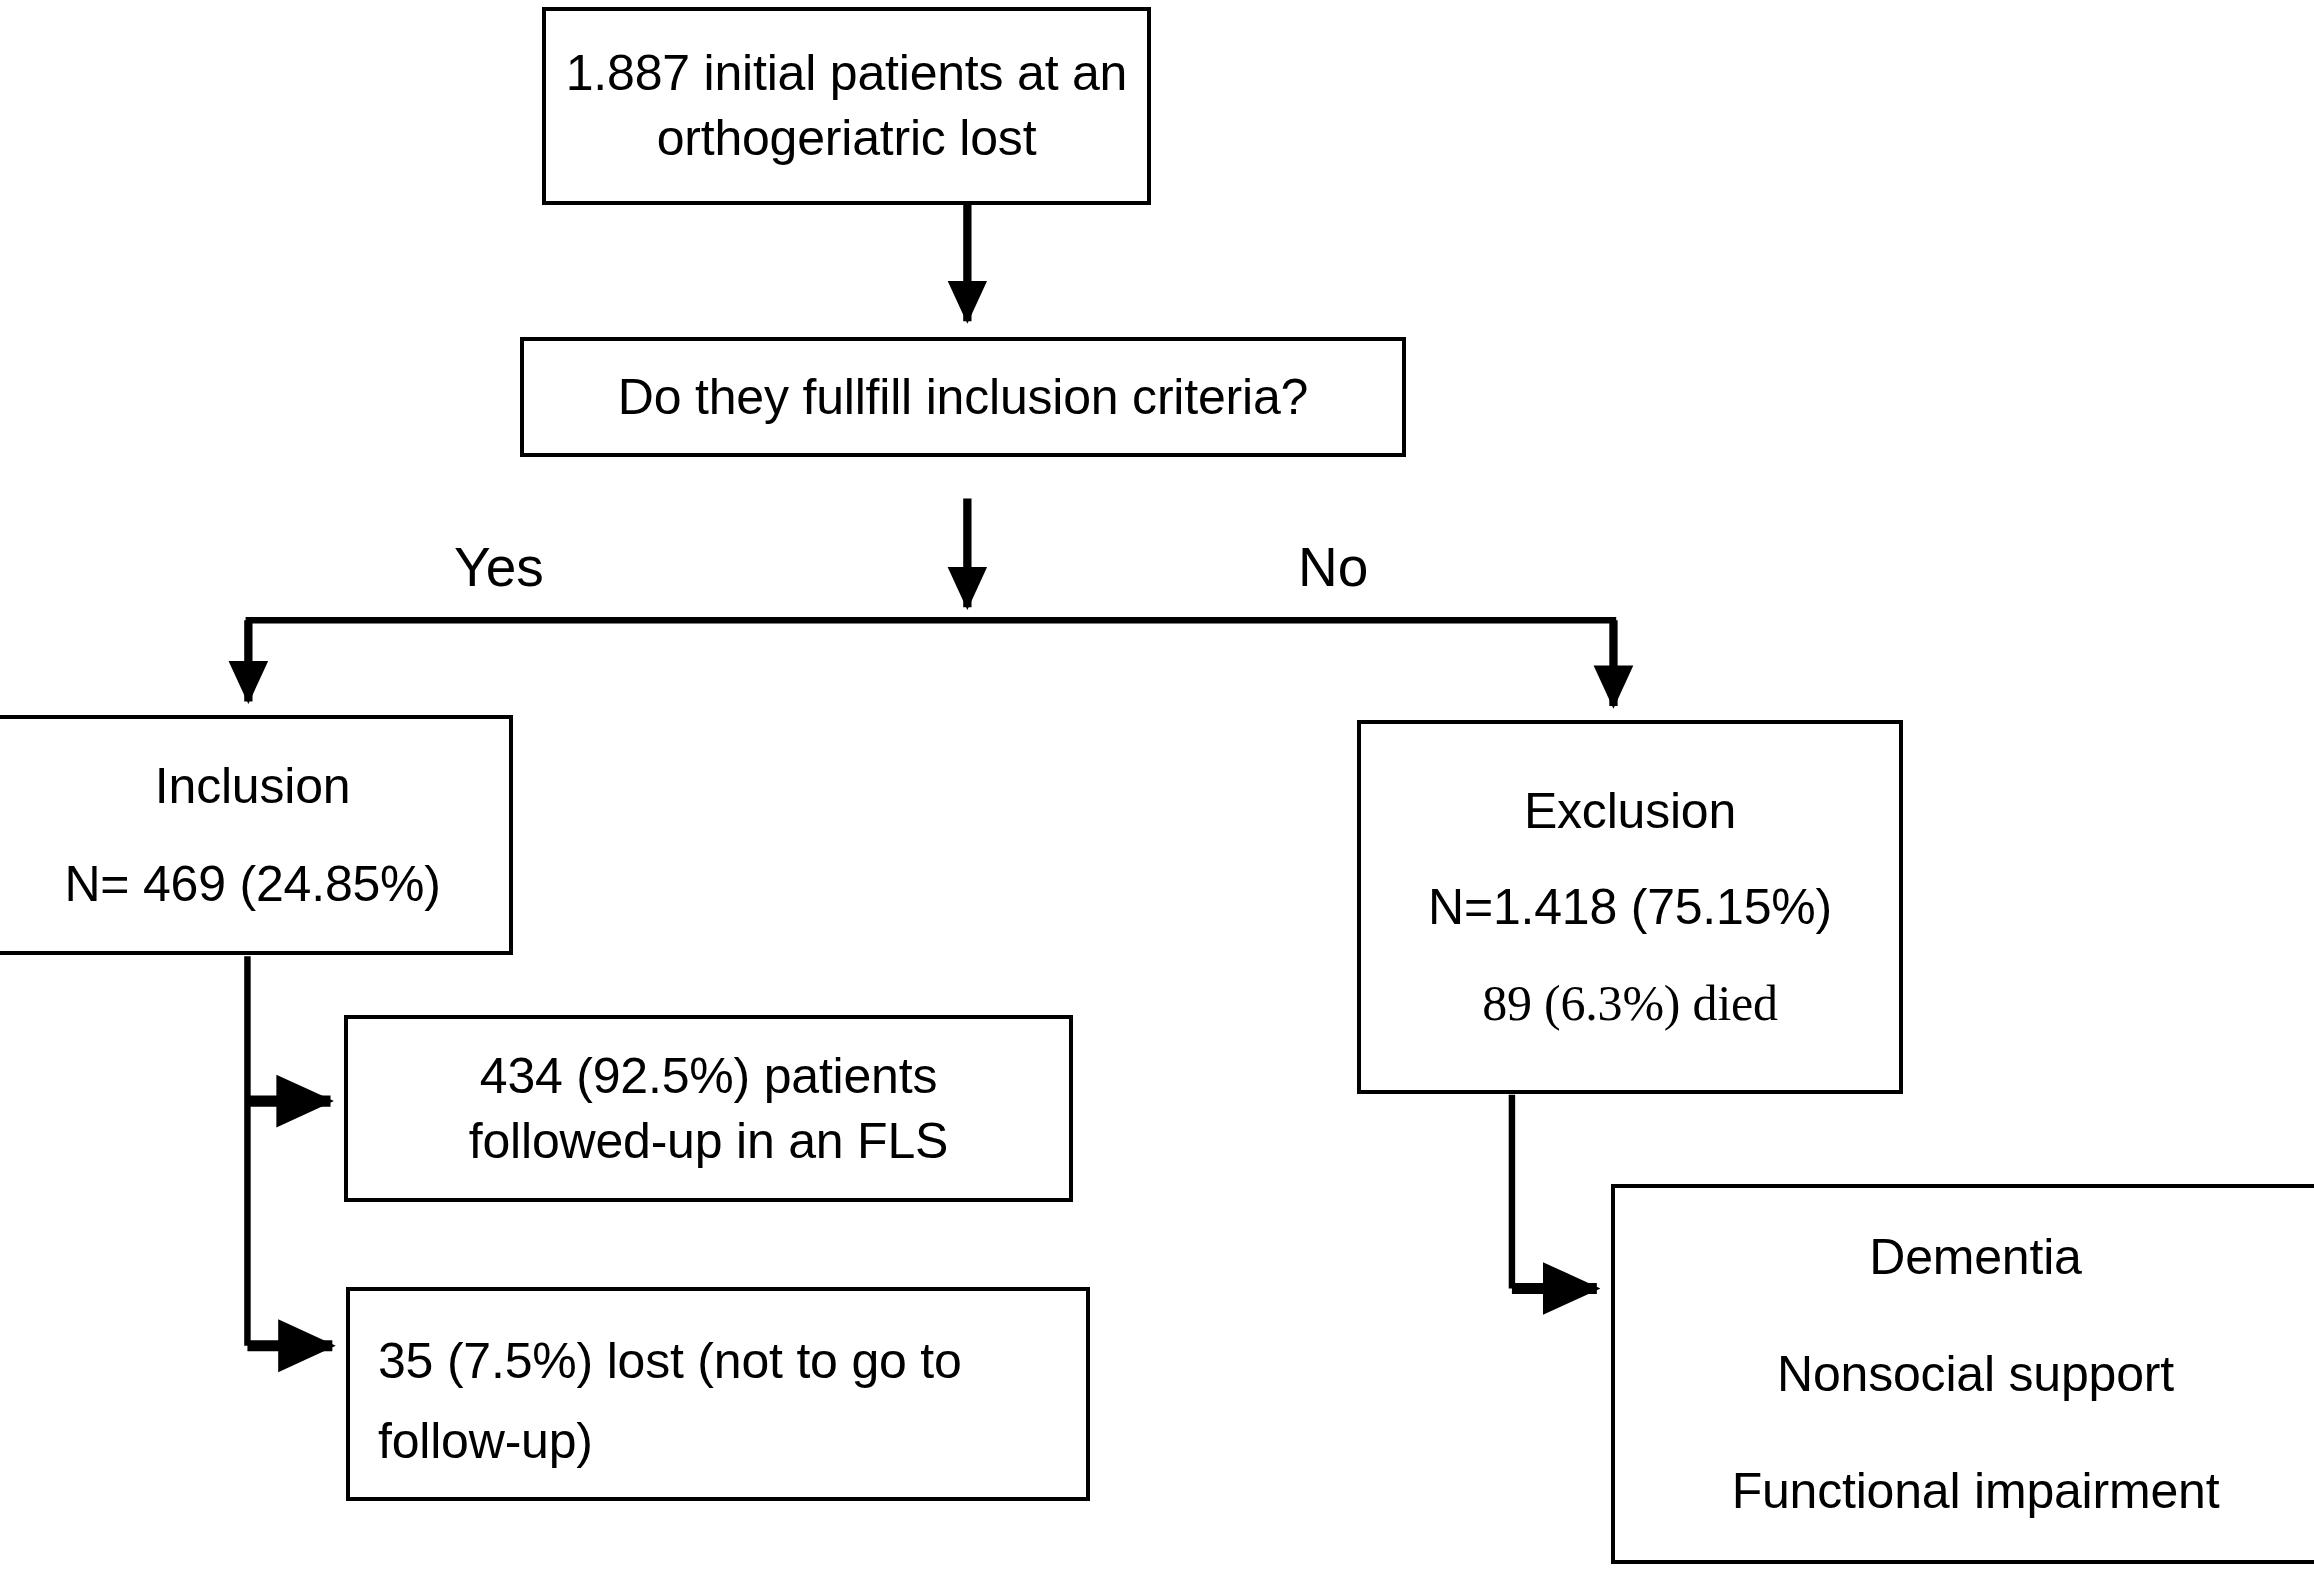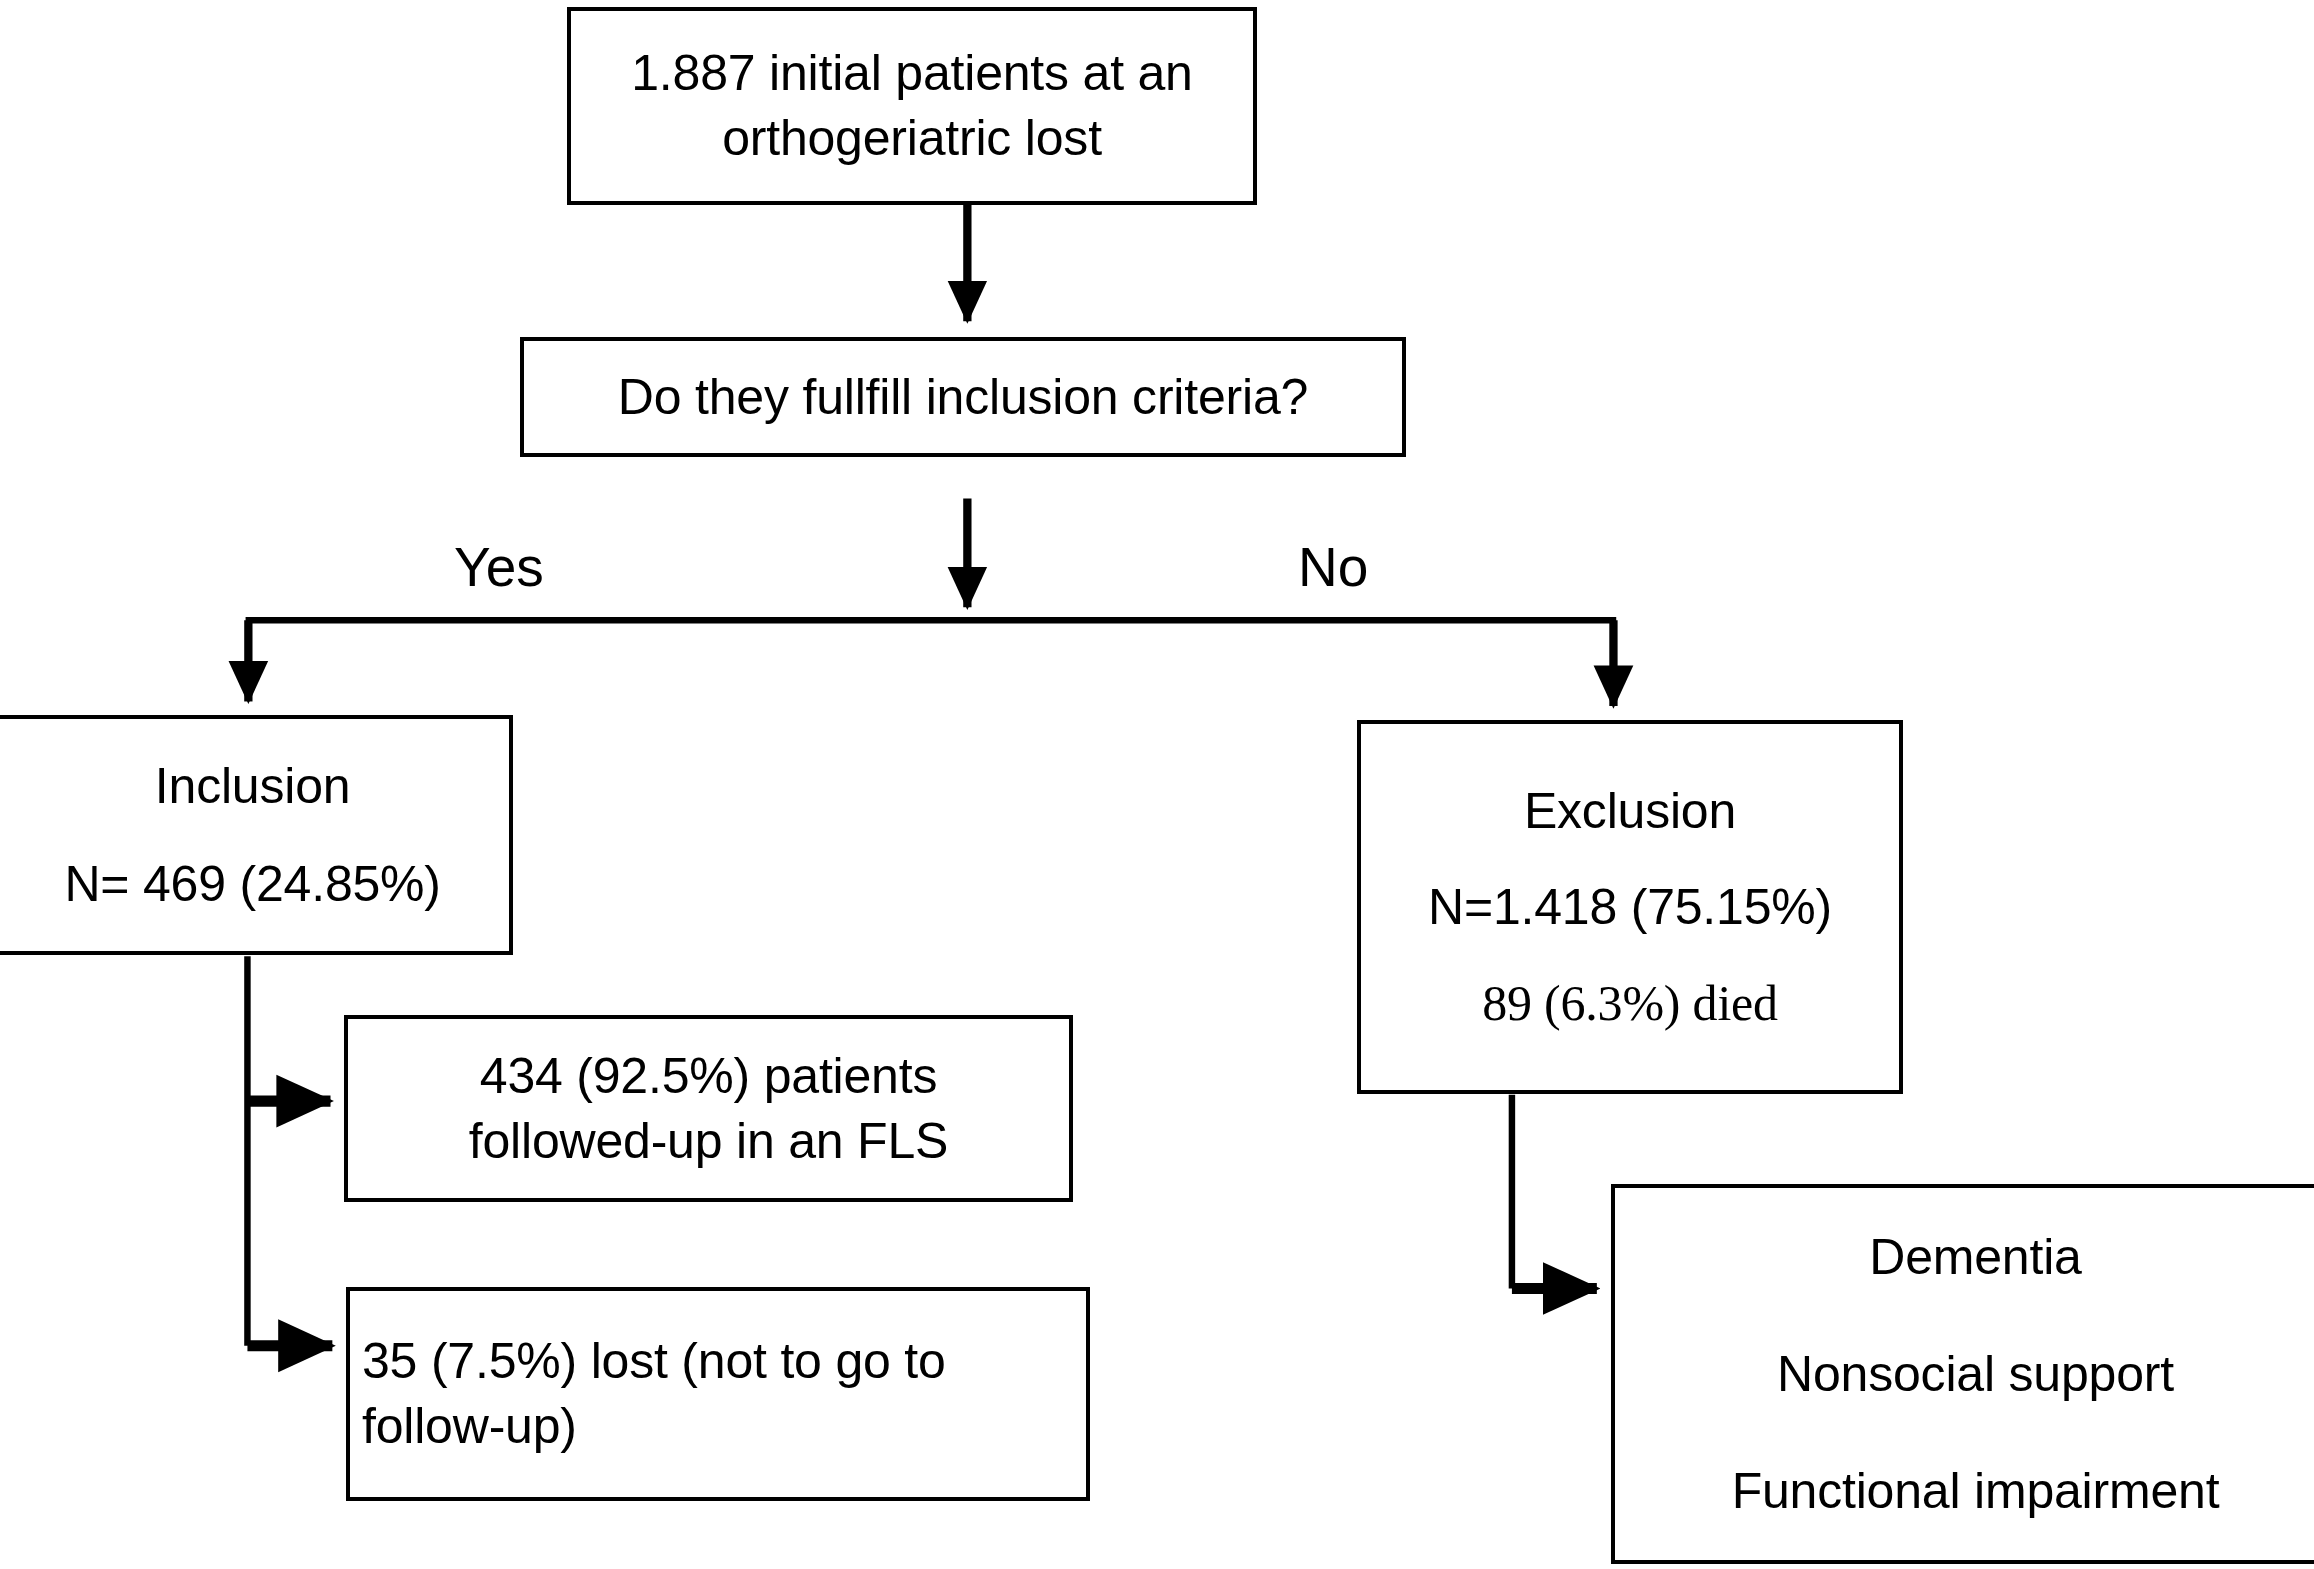--- a/index.html
+++ b/index.html
@@ -38,36 +38,37 @@
     display: block;
     width: 100%;
     text-align: center;
     font-size: 50px;
     line-height: 1.30;
     letter-spacing: -0.2px;
     white-space: pre;
   }
   .node.left-text .line {
     text-align: left;
-    padding-left: 12px;
+    padding-left: 28px;
     box-sizing: border-box;
     white-space: normal;
+    margin-top: 15px;
   }
   .serif-line {
     font-family: "Liberation Serif", serif;
   }
   .edge-label {
     position: absolute;
     font-size: 55px;
     line-height: 1;
     white-space: pre;
   }
 
   
-  #node-initial      { left: 567px;  top: 6.5px;    width: 690px;  height: 198px; }
+  #node-initial      { left: 542px;  top: 6.5px;    width: 609px;  height: 198px; }
   #node-decision     { left: 520px;  top: 337px;  width: 886px;  height: 120px; }
   #node-inclusion    { left: -7.4px;   top: 715px;  width: 520px;  height: 240px; }
   #node-exclusion    { left: 1357px; top: 720px;  width: 546px;  height: 374px; }
   #node-followed-up  { left: 344px;  top: 1015px; width: 729px;  height: 187px; }
   #node-lost         { left: 346px;  top: 1287px; width: 744px;  height: 214px; }
   #node-dementia     { left: 1611px; top: 1184px; width: 729px;  height: 380px; }
 
   #label-yes { left: 454px;  top: 540px; }
   #label-no  { left: 1298px; top: 540px; }
 

